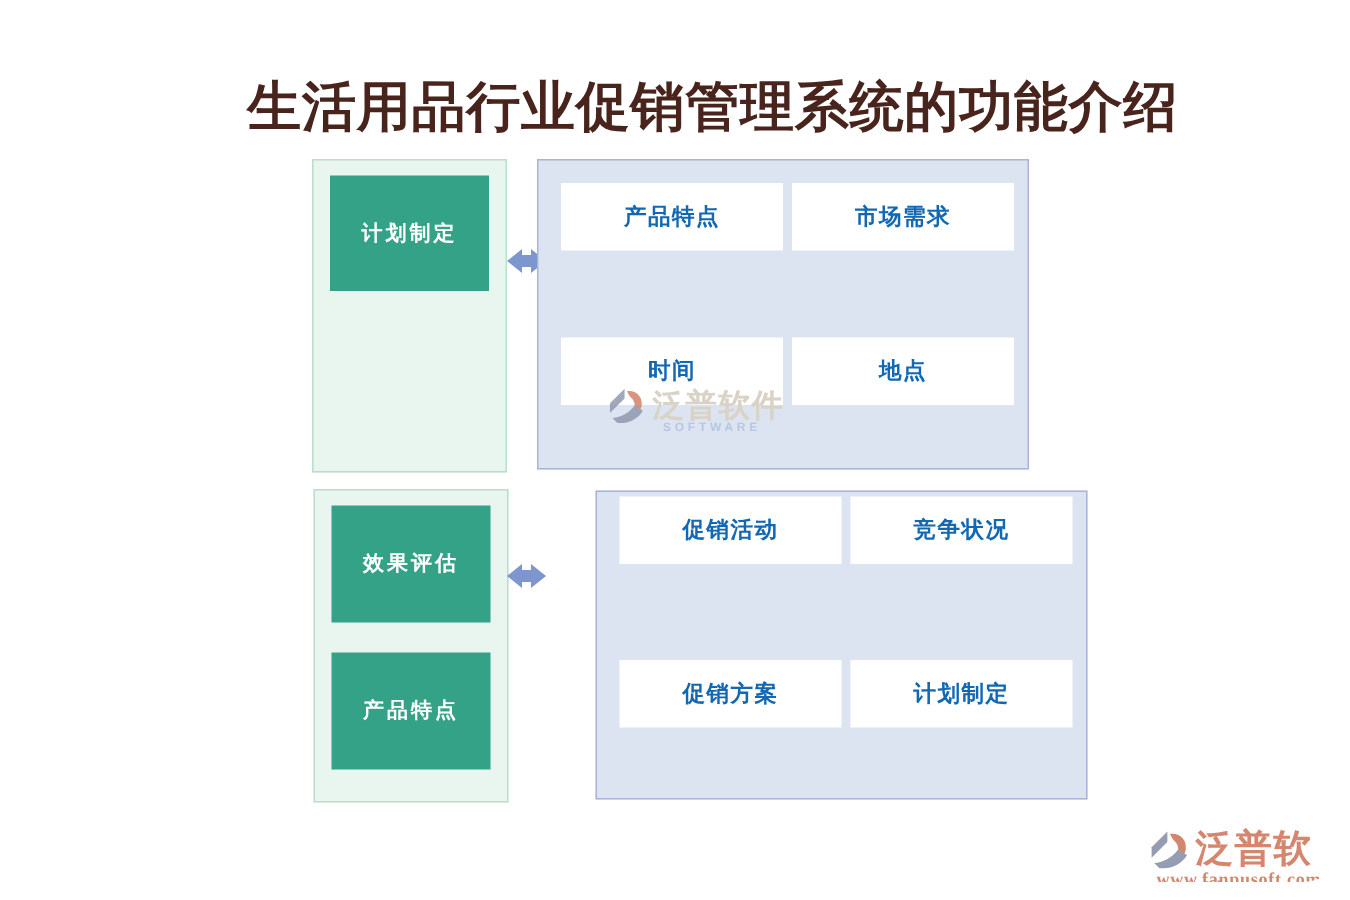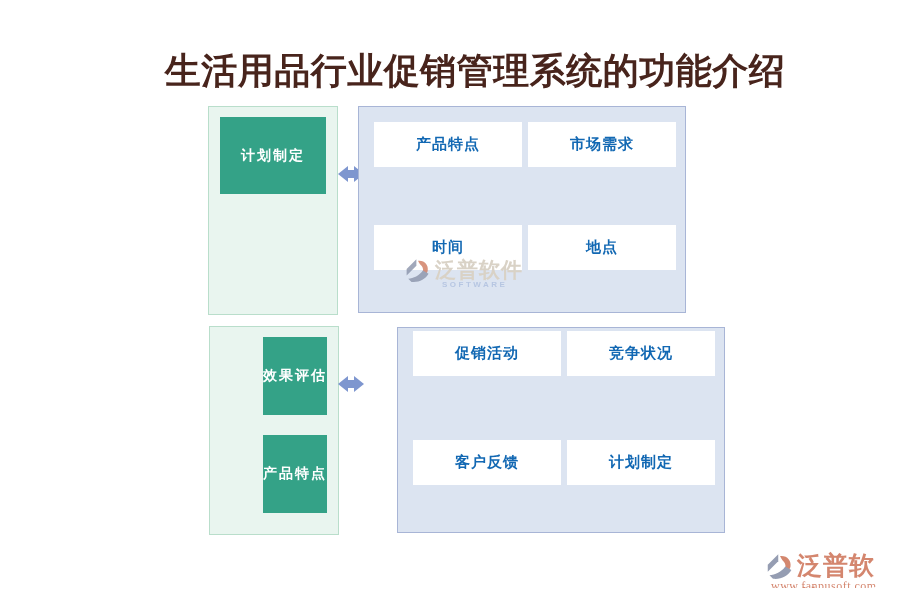--- a/index.html
+++ b/index.html
@@ -17,21 +17,21 @@
     font-weight: bold; font-size: 36px; line-height: 42px;
     color: #48241c; letter-spacing: 0.5px;
   }
   .left-panel {
     position: absolute; width: 130px; height: 209px;
     background: #e9f5ef; border: 1px solid #b9decb;
     display: flex; flex-direction: column; gap: 20px;
     padding: 10px 11px;
   }
   .lp-1 { left: 208px; top: 106px; }
-  .lp-2 { left: 209px; top: 326px; align-items: flex-end; }
+  .lp-2 { left: 209px; top: 326px; }
   .green-box {
     background: #34a287; color: #ffffff;
     height: 77px; flex: 0 0 auto;
     display: flex; align-items: center; justify-content: center;
     font-weight: bold; font-size: 14px; letter-spacing: 2px;
   }
   .lp-2 .green-box { height: 78px; }
   .right-panel {
     position: absolute; width: 328px;
     background: #dce4f1; border: 1px solid #a8b5d6;
@@ -73,21 +73,21 @@
   }
   .wm-corner .wm-logo { position: absolute; left: 0; top: 3px; width: 28px; height: 29px; }
   .wm-corner .wm-brand {
     position: absolute; left: 31px; top: 0;
     font-weight: bold; font-size: 25px; letter-spacing: 1px;
     color: #d0795f;
   }
   .wm-corner .wm-url {
     position: absolute; left: 5px; top: 30px;
     font-family: "Liberation Serif", serif;
-    font-weight: normal; font-size: 12px; letter-spacing: 0.5px;
+    font-weight: bold; font-size: 12px; letter-spacing: 0.5px;
     color: #d0795f;
   }
 </style>
 </head>
 <body>
 
 <div class="page">
 
   <h1 class="title">生活用品行业促销管理系统的功能介绍</h1>
 
@@ -111,21 +111,21 @@
     <div class="green-box">产品特点</div>
   </div>
 
   <svg class="arrow arrow-2" viewBox="0 0 28 24">
     <path d="M1 12 L11 4 L11 8 L17 8 L17 4 L27 12 L17 20 L17 16 L11 16 L11 20 Z" fill="#7e96cf"></path>
   </svg>
 
   <div class="right-panel rp-2">
     <div class="white-box">促销活动</div>
     <div class="white-box">竞争状况</div>
-    <div class="white-box">客户反馈</div>
+    <div class="white-box">促销方案</div>
     <div class="white-box">计划制定</div>
   </div>
 
   <div class="wm-center">
     <svg class="wm-logo" viewBox="0 0 32 32">
       <path d="M14 2 L2 14 L2 22 L14 10 Z" fill="#8a93aa"></path>
       <path d="M16 4 C24 3 29 9 28 16 C27 21 23 24 18 24 C23 20 24 13 19 9 C18 8 17 6 16 4 Z" fill="#cf7a5f"></path>
       <path d="M4 26 C10 26 18 22 22 16 L29 20 C25 27 17 31 8 30 Z" fill="#8a93aa"></path>
     </svg>
     <span class="wm-brand">泛普软件</span>

